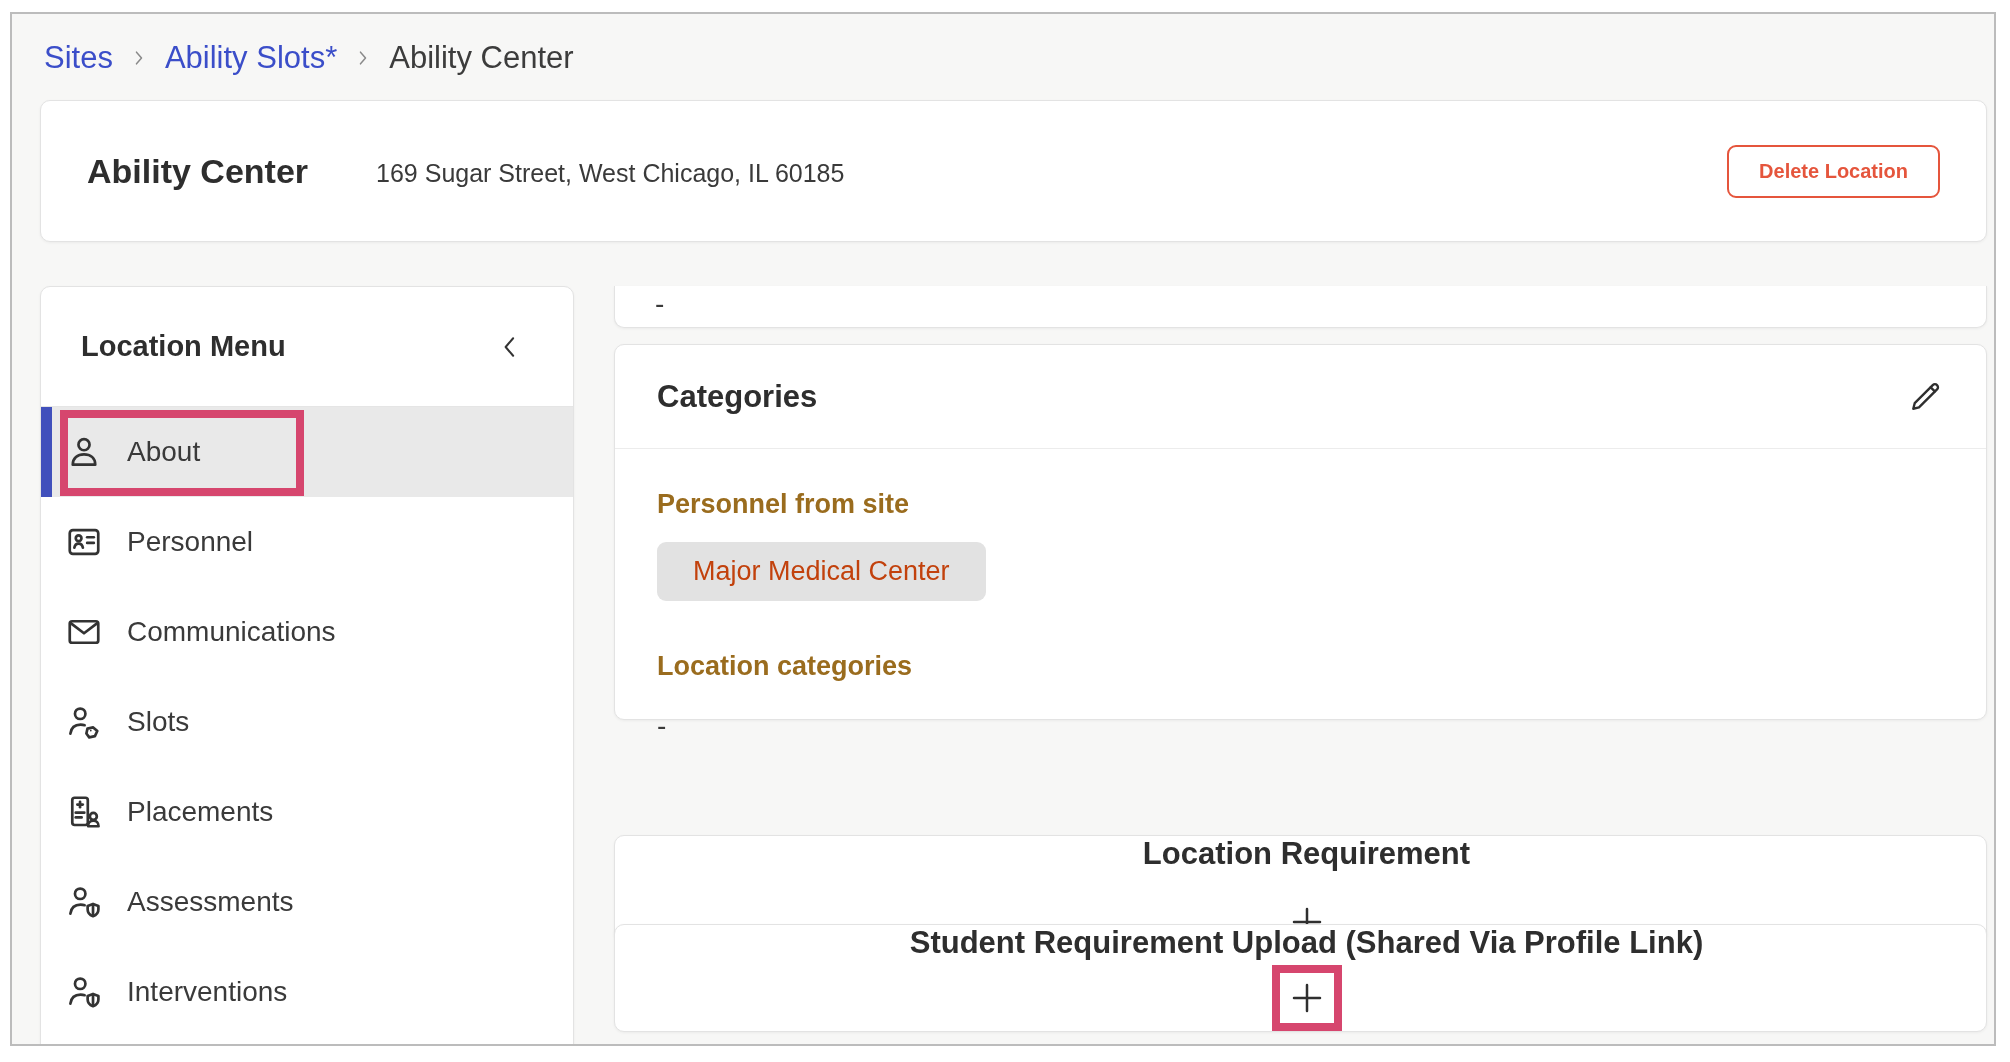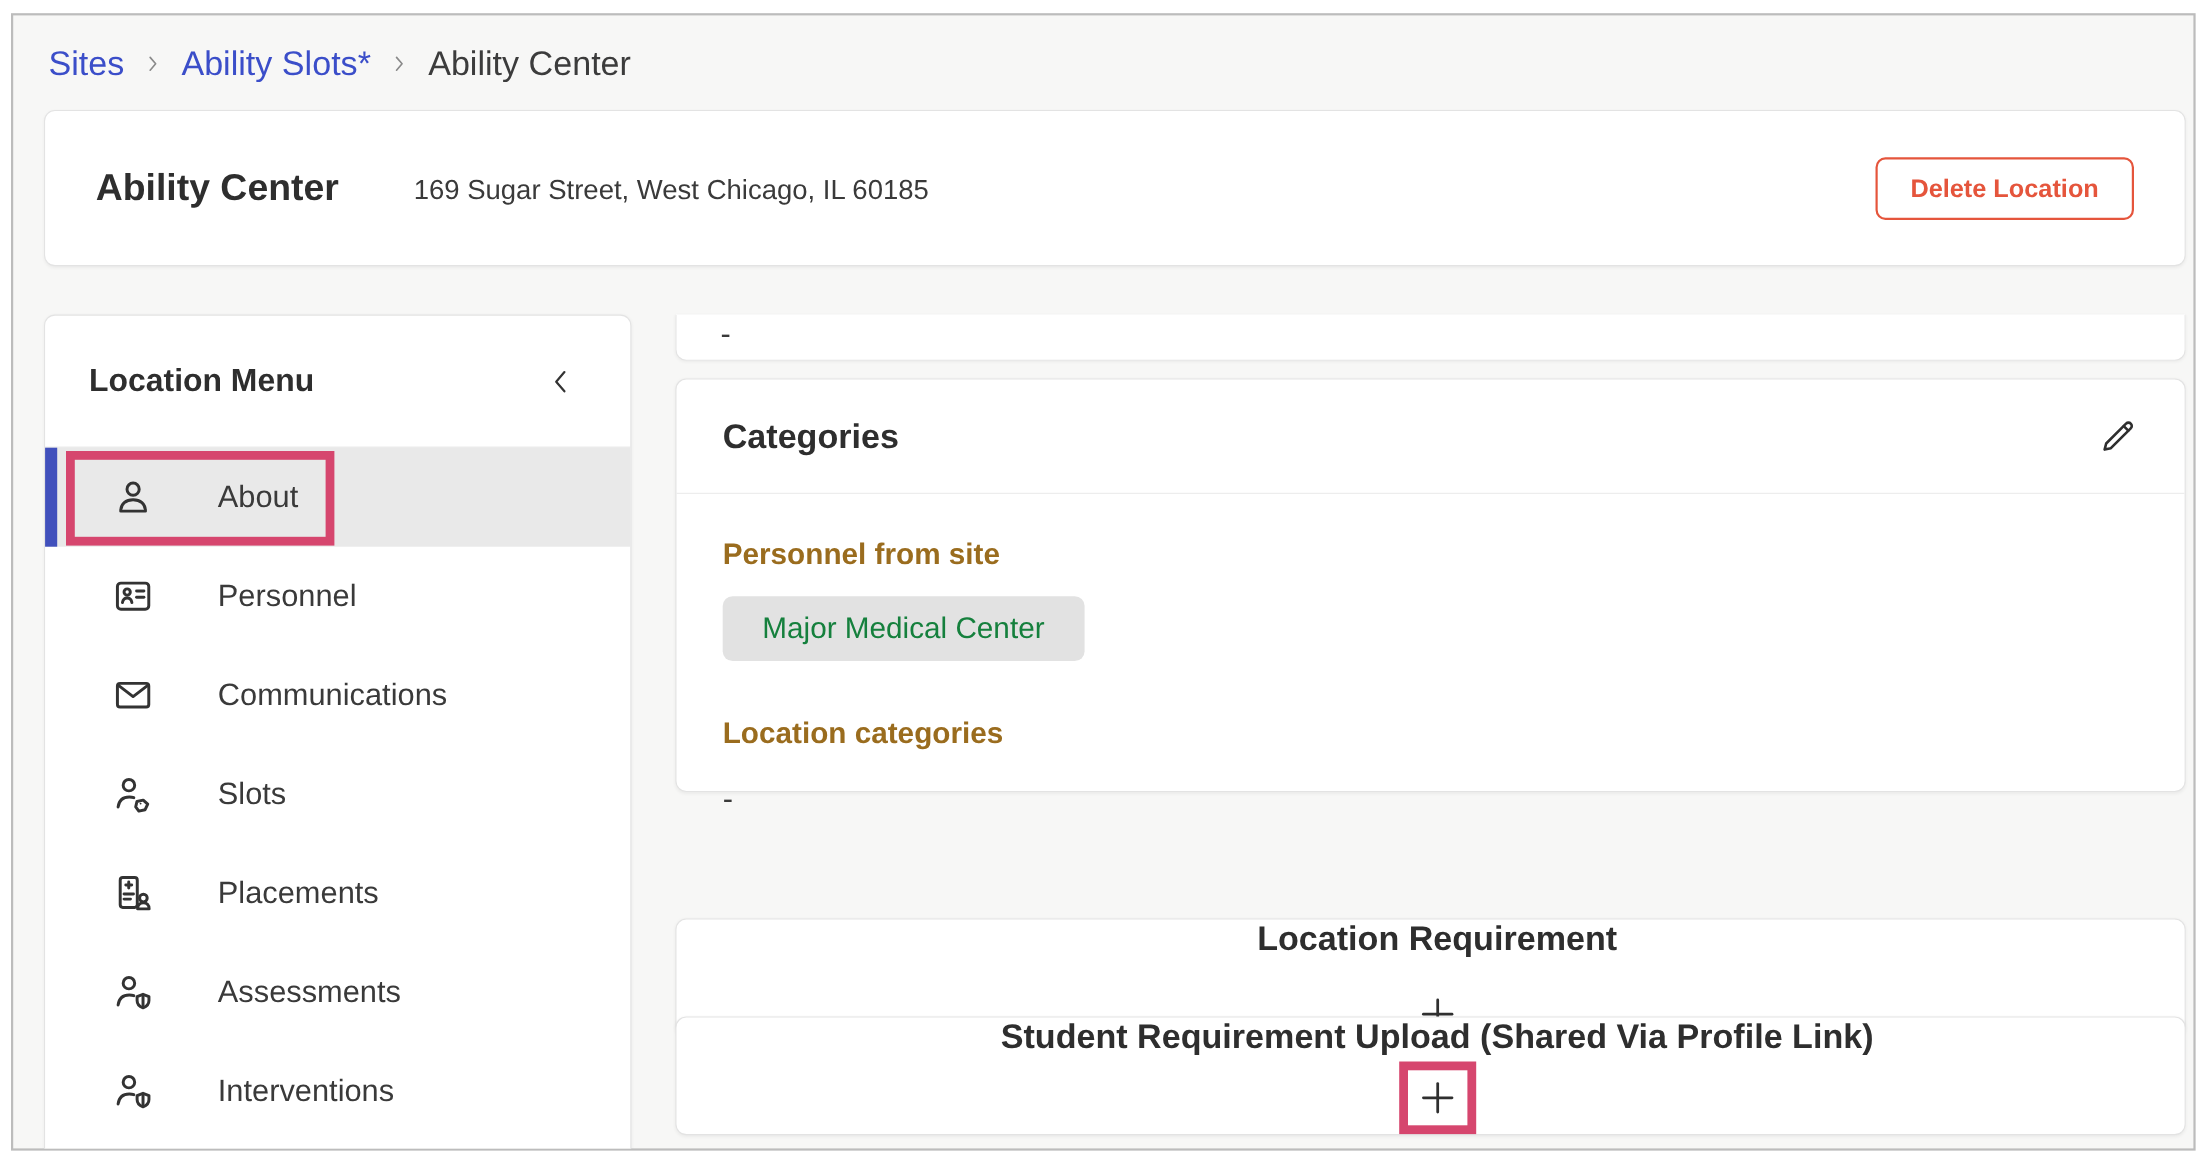--- a/index.html
+++ b/index.html
@@ -23,37 +23,37 @@
     box-shadow:0 1px 3px rgba(0,0,0,0.05);
   }
   .header-card {
     position:absolute; left:28px; top:86px; width:1947px; height:142px;
     display:flex; align-items:center; padding:0 46px;
   }
   .header-title { font-size:34px; font-weight:700; color:#2e2e2e; }
   .header-address { font-size:25px; color:#3a3a3a; margin-left:68px; margin-top:4px; }
   .delete-btn {
     margin-left:auto; background:#ffffff; border:2px solid #e5553c; color:#e5553c;
-    border-radius:9px; font-size:23px; font-weight:600; padding:13px 30px;
+    border-radius:9px; font-size:20px; font-weight:600; padding:13px 30px;
     font-family:"Liberation Sans", sans-serif; cursor:pointer;
   }
 
   
   .sidebar-card {
     position:absolute; left:28px; top:272px; width:534px; height:800px;
     border-radius:10px 10px 0 0;
   }
   .sidebar-header {
     height:120px; display:flex; align-items:center; justify-content:space-between;
     padding:0 48px 0 40px; border-bottom:1px solid #e5e5e5;
   }
   .sidebar-title { font-size:29px; font-weight:600; color:#2e2e2e; }
   .menu-item {
     position:relative; height:90px; display:flex; align-items:center;
-    padding-left:61px; gap:58px; font-size:28px; color:#3a3a3a; cursor:pointer;
+    padding-left:24px; gap:24px; font-size:28px; color:#3a3a3a; cursor:pointer;
   }
   .menu-item .mi-icon { width:38px; height:38px; display:flex; align-items:center; justify-content:center; color:#333333; }
   .menu-item.active { background:#e9e9e9; }
   .menu-item.active::before {
     content:""; position:absolute; left:0; top:0; width:11px; height:100%; background:#4150bc;
   }
   .annotation-box-about {
     position:absolute; left:19px; top:3px; width:244px; height:86px;
     border:8px solid #d6466e; pointer-events:none;
   }
@@ -69,21 +69,21 @@
     height:104px; display:flex; align-items:center; justify-content:space-between;
     padding:0 42px;
   }
   .categories-card .section-head { border-bottom:1px solid #ececec; }
   .section-title { font-size:31px; font-weight:600; color:#2e2e2e; }
   .icon-btn { background:none; border:none; cursor:pointer; color:#2f2f2f; display:flex; align-items:center; justify-content:center; padding:0; }
   .categories-body { padding:40px 42px 0 42px; }
   .gold-label { color:#9a6c1e; font-size:27px; font-weight:600; }
   .chip {
     display:inline-block; margin-top:22px; background:#e2e2e2; border-radius:9px;
-    padding:14px 36px; font-size:27px; color:#15803d;
+    padding:14px 36px; font-size:27px; color:#c2410c;
   }
   .gold-label.second { margin-top:50px; display:block; }
   .dash-value { margin-top:28px; font-size:28px; color:#3a3a3a; }
 
   .row-card {
     display:flex; align-items:center; justify-content:space-between;
     height:108px; padding:0 30px 0 42px;
   }
   .locreq-card { top:821px;flex-direction:column; }
   .student-card { top:910px;flex-direction:column; }

